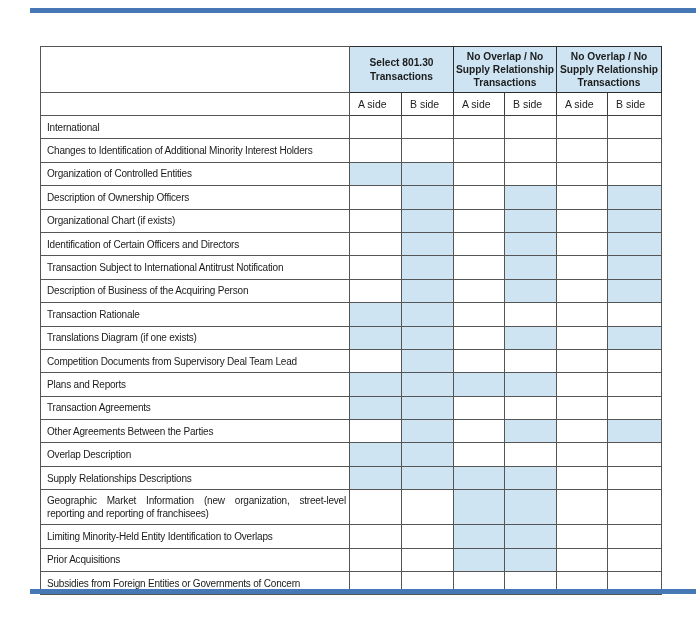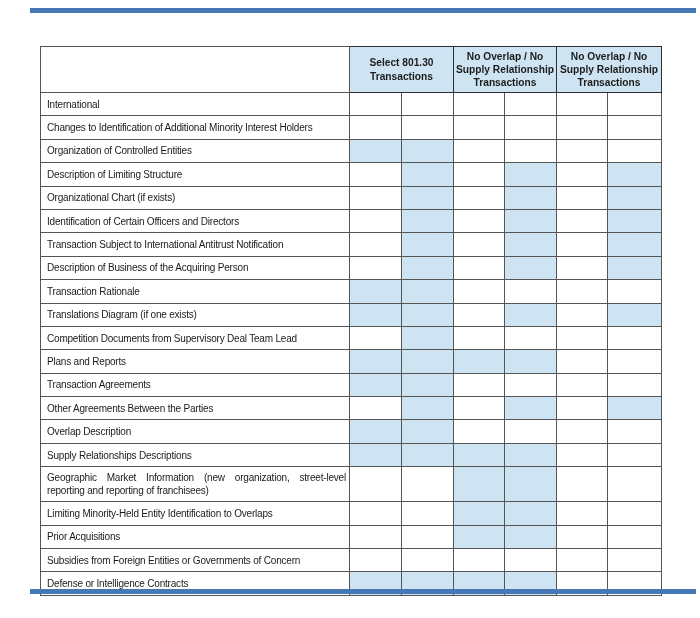--- a/index.html
+++ b/index.html
@@ -70,20 +70,29 @@
           <span>No Overlap / No</span>
           <span>Supply Relationship</span>
           <span>Transactions</span>
         </th>
         <th class="group" colspan="2">
           <span>No Overlap / No</span>
           <span>Supply Relationship</span>
           <span>Transactions</span>
         </th>
       </tr>
+      <tr class="sides">
+        <th class="corner2"></th>
+        <th class="side">A side</th>
+        <th class="side">B side</th>
+        <th class="side">A side</th>
+        <th class="side">B side</th>
+        <th class="side">A side</th>
+        <th class="side">B side</th>
+      </tr>
     </thead>
     <tbody id="table-body">
         <tr>
           <td class="label">International</td>
           <td></td>
           <td></td>
           <td></td>
           <td></td>
           <td></td>
           <td></td>
@@ -100,21 +109,21 @@
         <tr>
           <td class="label">Organization of Controlled Entities</td>
           <td class="shaded"></td>
           <td class="shaded"></td>
           <td></td>
           <td></td>
           <td></td>
           <td></td>
         </tr>
         <tr>
-          <td class="label">Description of Limiting Structure</td>
+          <td class="label">Description of Ownership Officers</td>
           <td></td>
           <td class="shaded"></td>
           <td></td>
           <td class="shaded"></td>
           <td></td>
           <td class="shaded"></td>
         </tr>
         <tr>
           <td class="label">Organizational Chart (if exists)</td>
           <td></td>
@@ -252,27 +261,18 @@
         </tr>
         <tr>
           <td class="label">Subsidies from Foreign Entities or Governments of Concern</td>
           <td></td>
           <td></td>
           <td></td>
           <td></td>
           <td></td>
           <td></td>
         </tr>
-        <tr>
-          <td class="label">Defense or Intelligence Contracts</td>
-          <td class="shaded"></td>
-          <td class="shaded"></td>
-          <td class="shaded"></td>
-          <td class="shaded"></td>
-          <td></td>
-          <td></td>
-        </tr>
       </tbody>
   </table>
 
   <div class="rule rule-bottom"></div>
 
 </div>
 
 </body></html>

